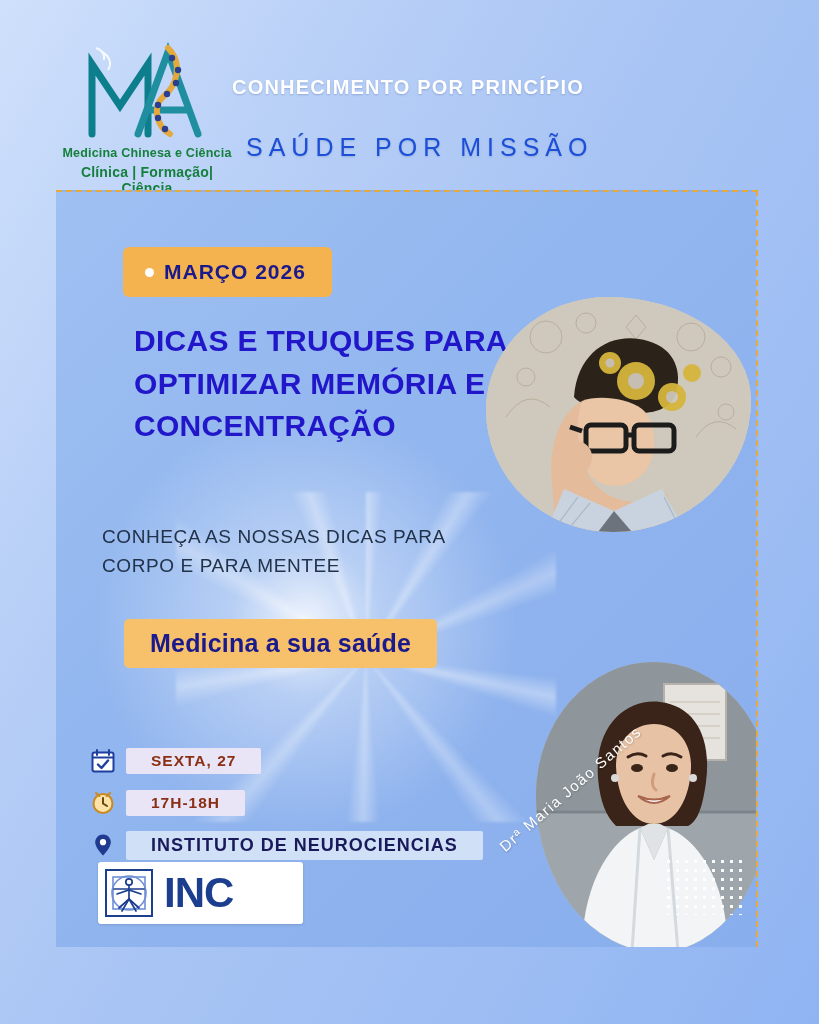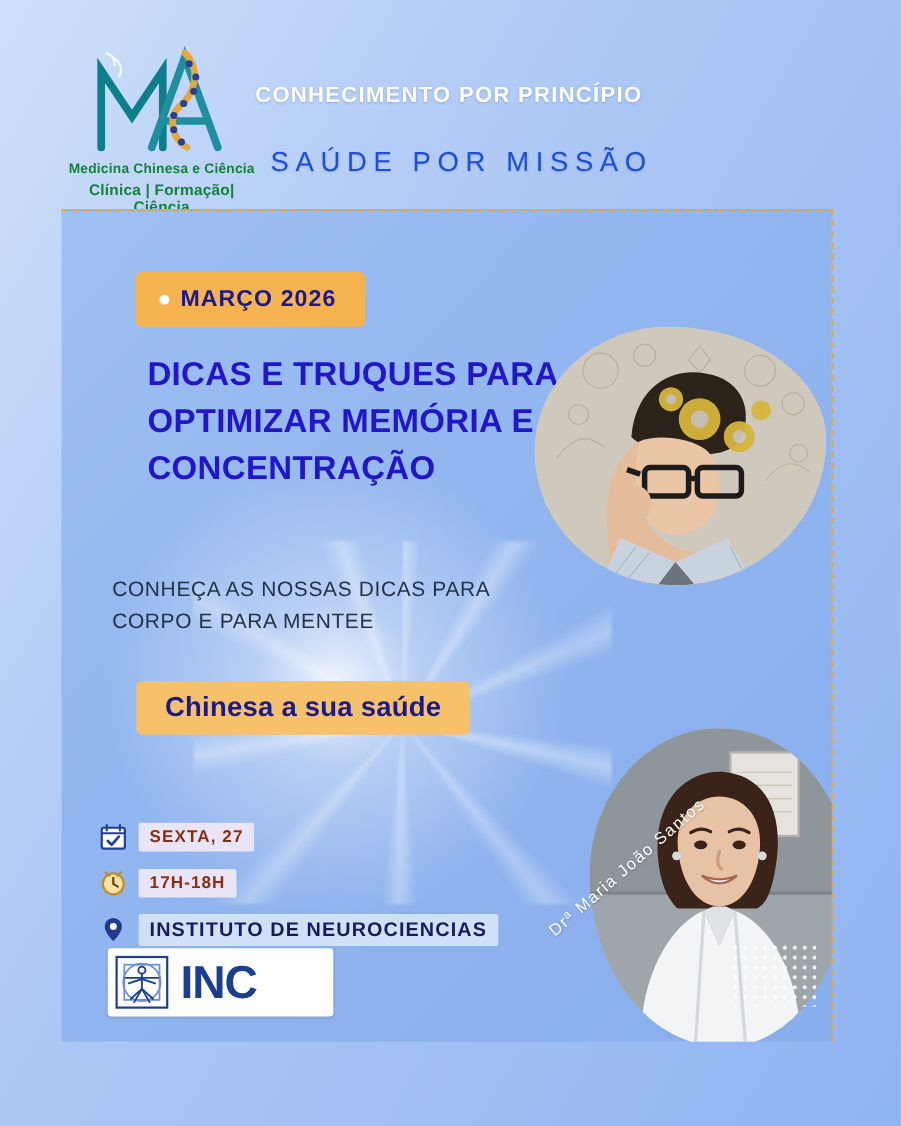--- a/index.html
+++ b/index.html
@@ -104,21 +104,21 @@
   }
   .info-row{
     display:flex;align-items:center;height:34px;margin-bottom:8px;
   }
   .info-ico{
     width:30px;height:30px;display:flex;align-items:center;justify-content:center;
     margin-right:8px;flex:0 0 auto;
   }
   .chip{
     background:#e9e4f6;color:#8a2f13;font-weight:800;
-    font-size:15.5px;letter-spacing:1px;padding:4px 10px;border-radius:2px;
+    font-size:15.5px;letter-spacing:1px;padding:4px 25px;border-radius:2px;
   }
   .chip.hour{color:#8a2f13;text-align:center;}
   .chip.place{color:#1a1a5a;background:#cfe0f7;font-size:18px;}
 
   
   .inc{
     position:absolute;left:42px;top:670px;width:205px;height:62px;
     background:#ffffff;border-radius:3px;display:flex;align-items:center;
     box-shadow:0 1px 3px rgba(0,0,0,.12);
   }
@@ -194,21 +194,21 @@
   <div class="card">
     <div class="ray"></div>
 
     <div class="badge-date">
       <span class="dot"></span>
       <span>MARÇO 2026</span>
     </div>
 
     <div class="title">DICAS E TRUQUES PARA OPTIMIZAR MEMÓRIA E CONCENTRAÇÃO</div>
     <div class="subtitle">CONHEÇA AS NOSSAS DICAS PARA CORPO E PARA MENTEE</div>
-    <div class="cta"><span>Chinesa a sua saúde</span></div>
+    <div class="cta"><span>Medicina a sua saúde</span></div>
 
     <div class="info">
 
       <div class="info-row">
         <span class="info-ico">
           <svg width="26" height="26" viewBox="0 0 26 26">
             <rect x="2.5" y="4.5" width="21" height="19" rx="2" fill="#ffffff" stroke="#1f3f9e" stroke-width="2"></rect>
             <path d="M2.5 9.5 H23.5" stroke="#1f3f9e" stroke-width="2"></path>
             <path d="M7 2 V7 M19 2 V7" stroke="#1f3f9e" stroke-width="2" stroke-linecap="round"></path>
             <path d="M8 16.5 L11.5 20 L18 12.5" fill="none" stroke="#1f3f9e" stroke-width="2.4" stroke-linecap="round" stroke-linejoin="round"></path>

